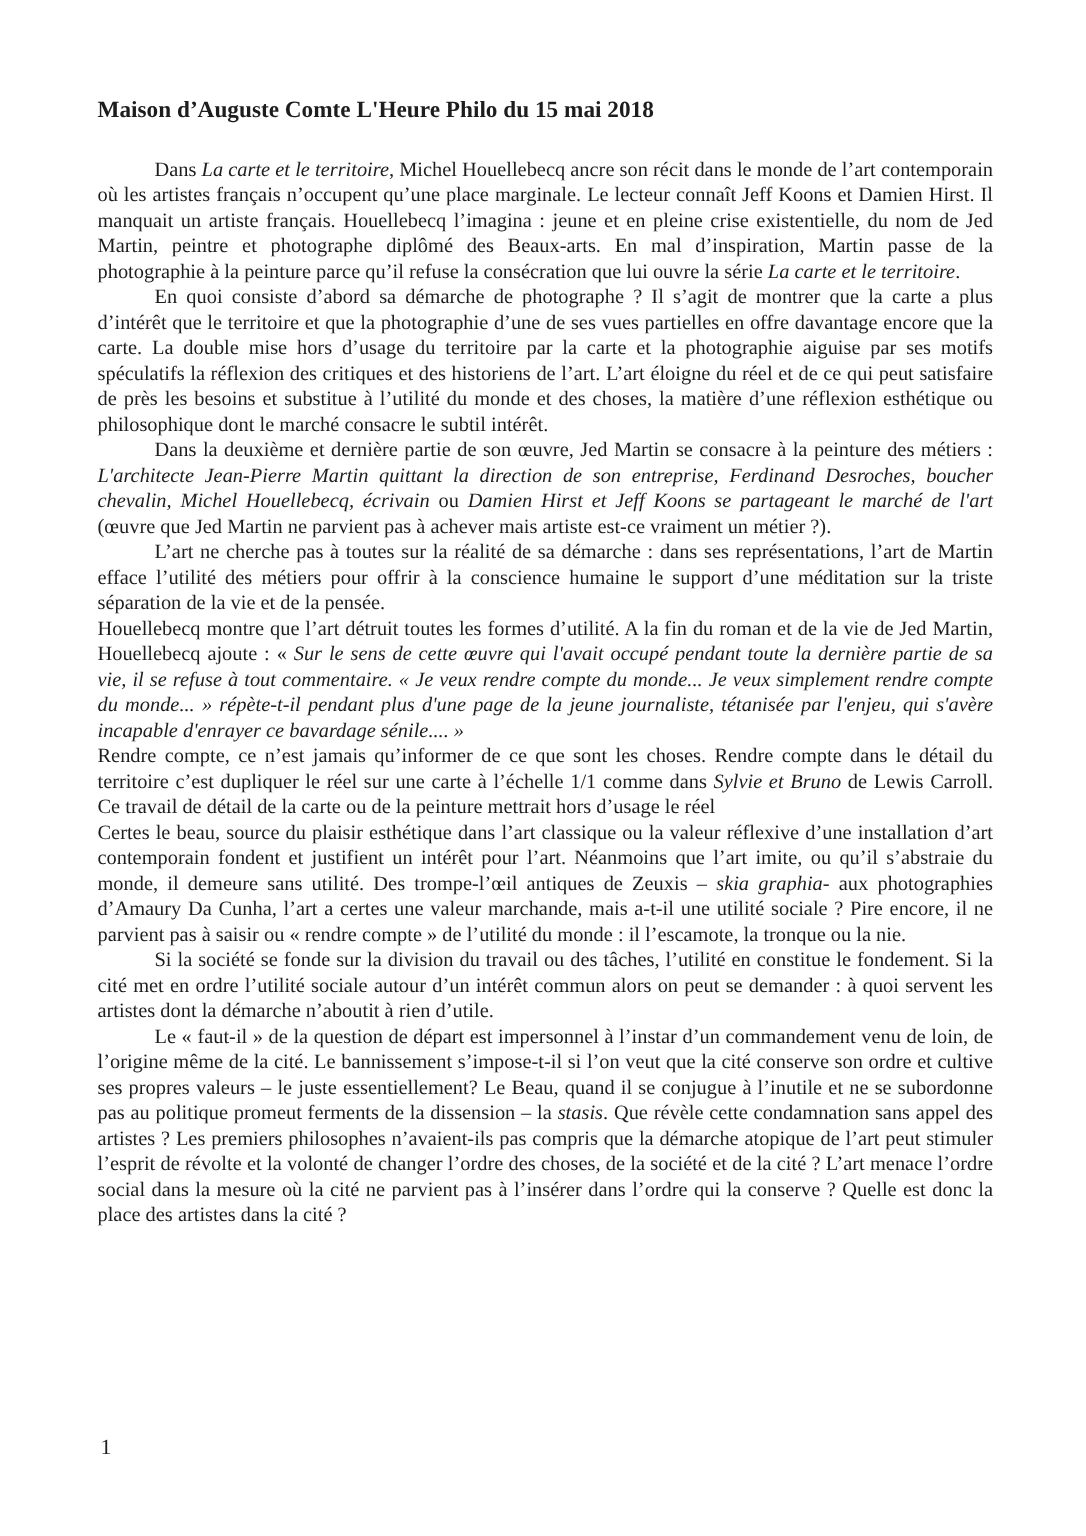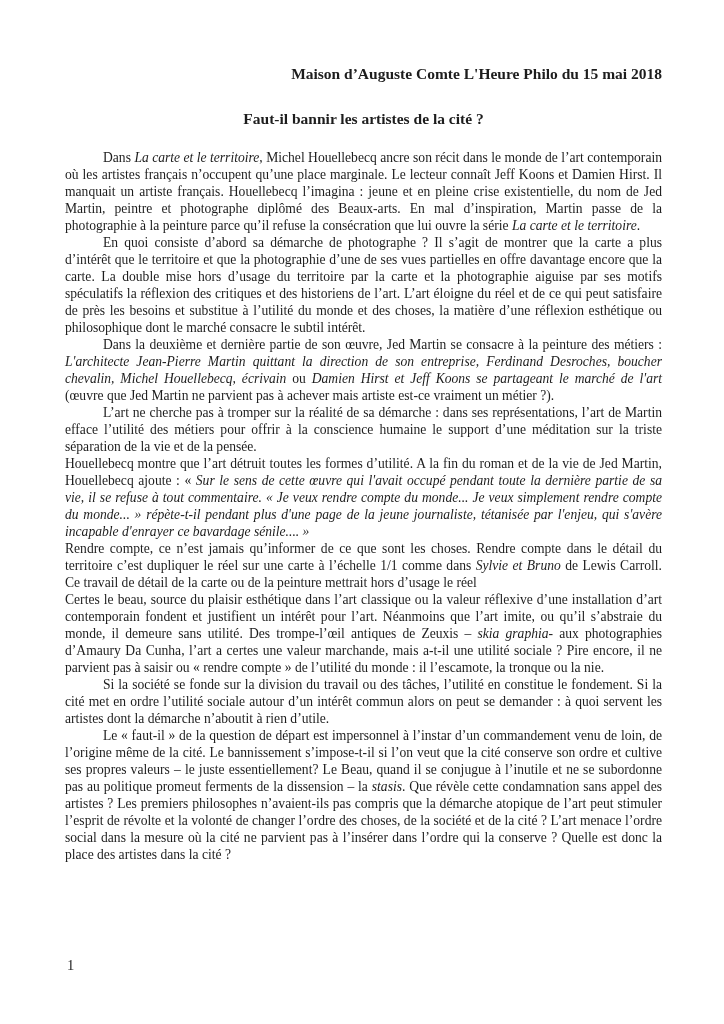--- a/index.html
+++ b/index.html
@@ -18,21 +18,21 @@
     overflow: hidden;
     box-sizing: border-box;
   }
   .content {
     position: absolute;
     top: 64px;
     left: 65px;
     right: 62px;
   }
   .doc-title {
-    text-align: right;
+    text-align: left;
     font-weight: bold;
     font-size: 15.5px;
     line-height: 19px;
     margin: 0;
   }
   .doc-subtitle {
     text-align: center;
     font-weight: bold;
     font-size: 15.5px;
     line-height: 19px;
@@ -61,26 +61,25 @@
     font-size: 14.5px;
     line-height: 18px;
   }
 </style>
 </head>
 <body>
 
 <div class="page" style="background: rgb(255, 255, 255); color: rgb(29, 29, 29);">
   <div class="content">
     <div class="doc-title">Maison d’Auguste Comte L'Heure Philo du 15 mai 2018</div>
-    <div class="doc-subtitle">Faut-il bannir les artistes de la cité ?</div>
     <div class="doc-body">
         <p class="para indent"><span class="seg-n">Dans </span><span class="seg-i">La carte et le territoire</span><span class="seg-n">, Michel Houellebecq ancre son récit dans le monde de l’art contemporain où les artistes français n’occupent qu’une place marginale. Le lecteur connaît Jeff Koons et Damien Hirst. Il manquait un artiste français. Houellebecq l’imagina : jeune et en pleine crise existentielle, du nom de Jed Martin, peintre et photographe diplômé des Beaux-arts. En mal d’inspiration, Martin passe de la photographie à la peinture parce qu’il refuse la consécration que lui ouvre la série </span><span class="seg-i">La carte et le territoire</span><span class="seg-n">.</span></p>
         <p class="para indent"><span class="seg-n">En quoi consiste d’abord sa démarche de photographe ? Il s’agit de montrer que la carte a plus d’intérêt que le territoire et que la photographie d’une de ses vues partielles en offre davantage encore que la carte. La double mise hors d’usage du territoire par la carte et la photographie aiguise par ses motifs spéculatifs la réflexion des critiques et des historiens de l’art. L’art éloigne du réel et de ce qui peut satisfaire de près les besoins et substitue à l’utilité du monde et des choses, la matière d’une réflexion esthétique ou philosophique dont le marché consacre le subtil intérêt.</span></p>
         <p class="para indent"><span class="seg-n">Dans la deuxième et dernière partie de son œuvre, Jed Martin se consacre à la peinture des métiers : </span><span class="seg-bi">L'architecte Jean-Pierre Martin quittant la direction de son entreprise, Ferdinand Desroches, boucher chevalin, Michel Houellebecq, écrivain</span><span class="seg-n"> ou </span><span class="seg-bi">Damien Hirst et Jeff Koons se partageant le marché de l'art</span><span class="seg-n"> (œuvre que Jed Martin ne parvient pas à achever mais artiste est-ce vraiment un métier ?).</span></p>
-        <p class="para indent"><span class="seg-n">L’art ne cherche pas à tromper sur la réalité de sa démarche : dans ses représentations, l’art de Martin efface l’utilité des métiers pour offrir à la conscience humaine le support d’une méditation sur la triste séparation de la vie et de la pensée.</span></p>
+        <p class="para indent"><span class="seg-n">L’art ne cherche pas à toutes sur la réalité de sa démarche : dans ses représentations, l’art de Martin efface l’utilité des métiers pour offrir à la conscience humaine le support d’une méditation sur la triste séparation de la vie et de la pensée.</span></p>
         <p class="para"><span class="seg-n">Houellebecq montre que l’art détruit toutes les formes d’utilité. A la fin du roman et de la vie de Jed Martin, Houellebecq ajoute : « </span><span class="seg-bi">Sur le sens de cette œuvre qui l'avait occupé pendant toute la dernière partie de sa vie, il se refuse à tout commentaire. «  Je veux rendre compte du monde... Je veux simplement rendre compte du monde... » répète-t-il pendant plus d'une page de la jeune journaliste, tétanisée par l'enjeu, qui s'avère incapable d'enrayer ce bavardage sénile.... »</span></p>
         <p class="para"><span class="seg-n">Rendre compte, ce n’est jamais qu’informer de ce que sont les choses. Rendre compte dans le détail du territoire c’est dupliquer le réel sur une carte à l’échelle 1/1 comme dans </span><span class="seg-i">Sylvie et Bruno</span><span class="seg-n"> de Lewis Carroll.  Ce travail de détail de la carte ou de la peinture mettrait hors d’usage le réel</span></p>
         <p class="para"><span class="seg-n">Certes le beau, source du plaisir esthétique dans l’art classique ou la valeur réflexive d’une installation d’art contemporain fondent et justifient un intérêt pour l’art. Néanmoins que l’art imite, ou qu’il s’abstraie du monde, il demeure sans utilité. Des trompe-l’œil antiques de Zeuxis – </span><span class="seg-bi">skia graphia</span><span class="seg-n">- aux photographies d’Amaury Da Cunha, l’art a certes une valeur marchande, mais a-t-il une utilité sociale ? Pire encore, il ne parvient pas à saisir ou «  rendre compte » de l’utilité du monde : il l’escamote, la tronque ou la nie.</span></p>
         <p class="para indent"><span class="seg-n">Si la société se fonde sur la division du travail ou des tâches, l’utilité en constitue le fondement. Si la cité met en ordre l’utilité sociale autour d’un intérêt commun alors on peut se demander : à quoi servent les artistes dont la démarche n’aboutit à rien d’utile.</span></p>
         <p class="para indent"><span class="seg-n">Le « faut-il » de la question de départ est impersonnel à l’instar d’un commandement venu de loin, de l’origine même de la cité. Le bannissement s’impose-t-il si l’on veut que la cité conserve son ordre et cultive ses propres valeurs – le juste essentiellement? Le Beau, quand il se conjugue à l’inutile et ne se subordonne pas au politique promeut ferments de la dissension – la </span><span class="seg-i">stasis</span><span class="seg-n">. Que révèle cette condamnation sans appel des artistes ? Les premiers philosophes n’avaient-ils pas compris que la démarche atopique de l’art peut stimuler l’esprit de révolte et la volonté de changer l’ordre des choses, de la société et de la cité ? L’art menace l’ordre social dans la mesure où la cité ne parvient pas à l’insérer dans l’ordre qui la conserve ? Quelle est donc la place des artistes dans la cité ?</span></p>
       </div>
   </div>
   <div class="page-number">1</div>
 </div>
 

